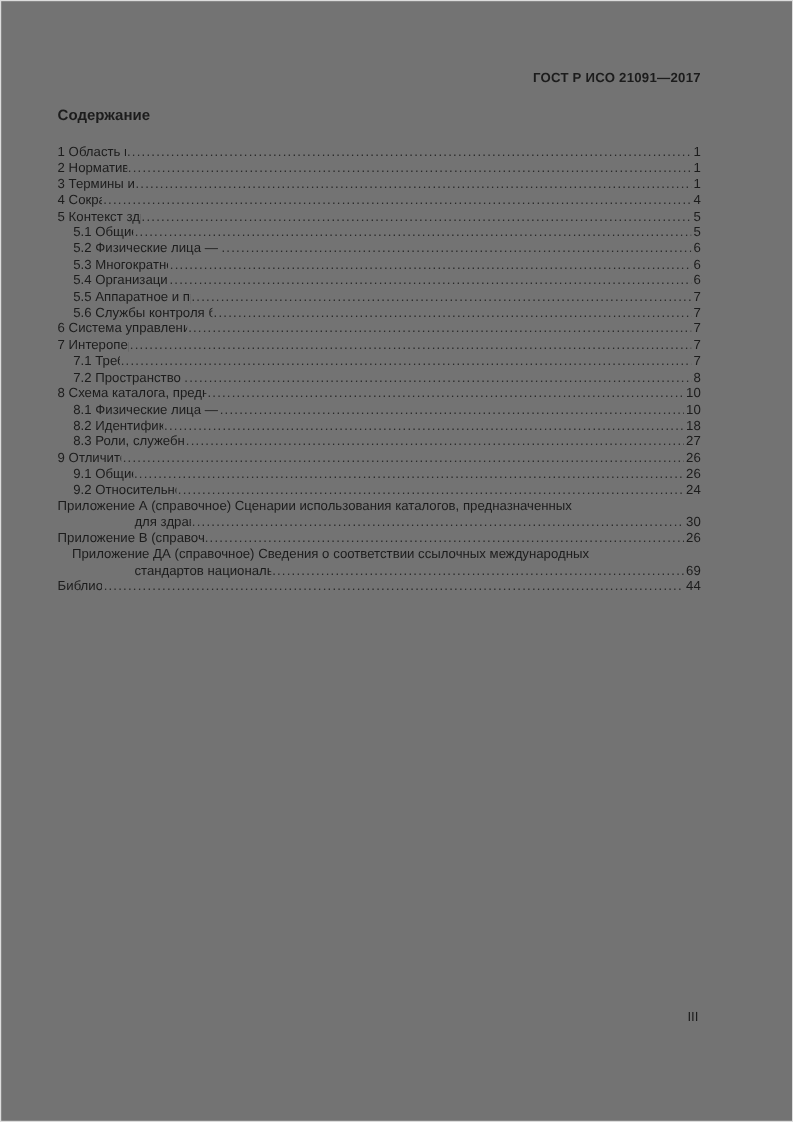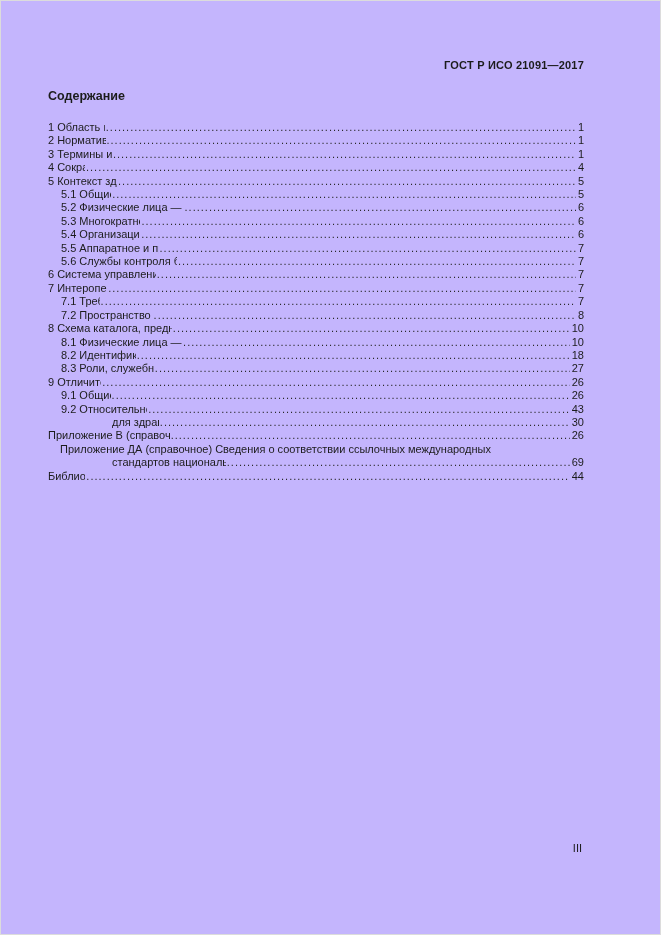--- a/index.html
+++ b/index.html
@@ -11,21 +11,21 @@
     width: 661px;
     height: 935px;
     position: relative;
     overflow: hidden;
     font-family: "Liberation Sans", sans-serif;
     color: #1c1c1c;
   }
   .page {
     position: absolute;
     top: 0; left: 0; right: 0; bottom: 0;
-    background: #c4b5fd;
+    background: #737373;
     border: 1px solid #dcdcdc;
     box-sizing: border-box;
   }
   .doc-code {
     position: absolute;
     top: 58px;
     left: 47px;
     right: 76px;
     text-align: right;
     font-weight: bold;
@@ -194,22 +194,23 @@
         <span class="pg">26</span>
       </div>
       <div class="row" style="padding-left: 13px;">
         <span class="lbl">9.1 Общие сведения</span>
         <span class="dots" aria-hidden="true">................................................................................................................................................................................................................................................</span>
         <span class="pg">26</span>
       </div>
       <div class="row" style="padding-left: 13px;">
         <span class="lbl">9.2 Относительное отличительное имя</span>
         <span class="dots" aria-hidden="true">................................................................................................................................................................................................................................................</span>
-        <span class="pg">43</span>
-      </div>
+        <span class="pg">24</span>
+      </div>
+      <div class="plain" style="padding-left: 0px;">Приложение А (справочное) Сценарии использования каталогов, предназначенных</div>
       <div class="row" style="padding-left: 64px;">
         <span class="lbl">для здравоохранения</span>
         <span class="dots" aria-hidden="true">................................................................................................................................................................................................................................................</span>
         <span class="pg">30</span>
       </div>
       <div class="row" style="padding-left: 0px;">
         <span class="lbl">Приложение В (справочное) Ссылочные классы объектов</span>
         <span class="dots" aria-hidden="true">................................................................................................................................................................................................................................................</span>
         <span class="pg">26</span>
       </div>

